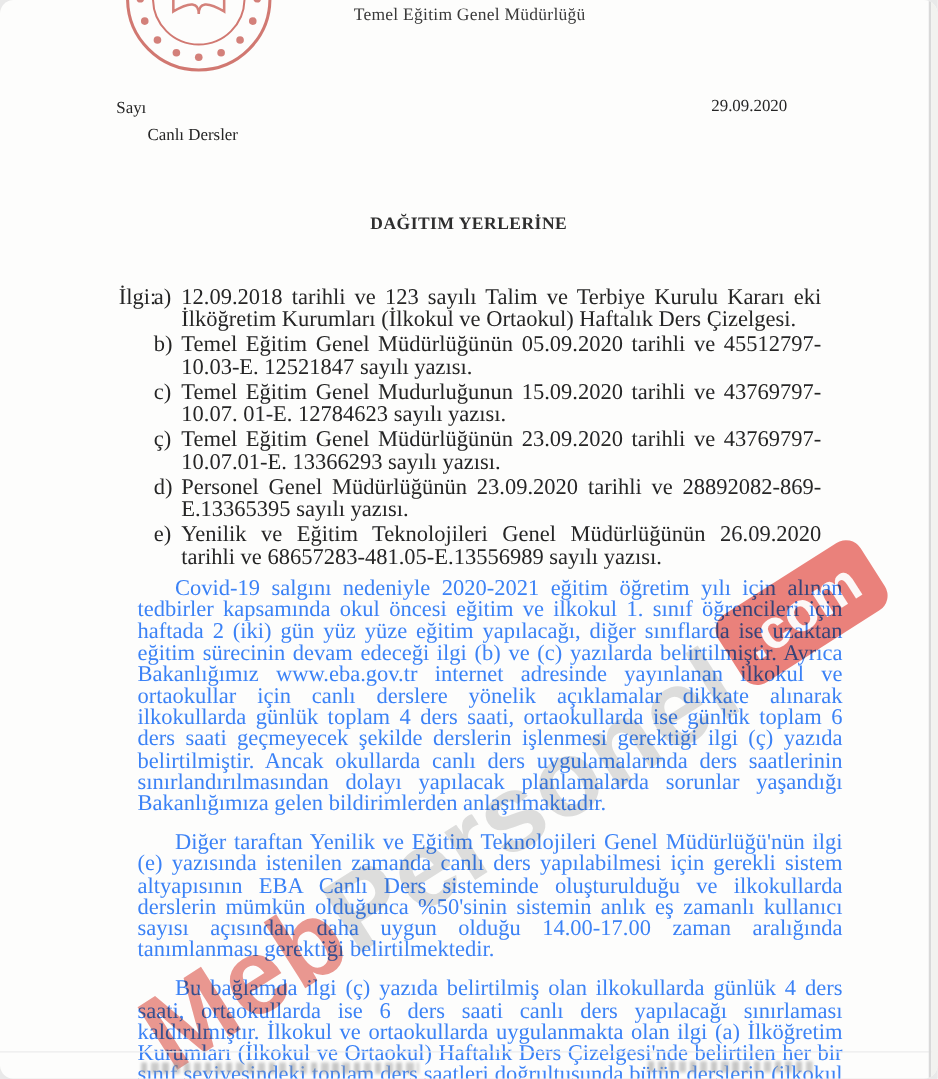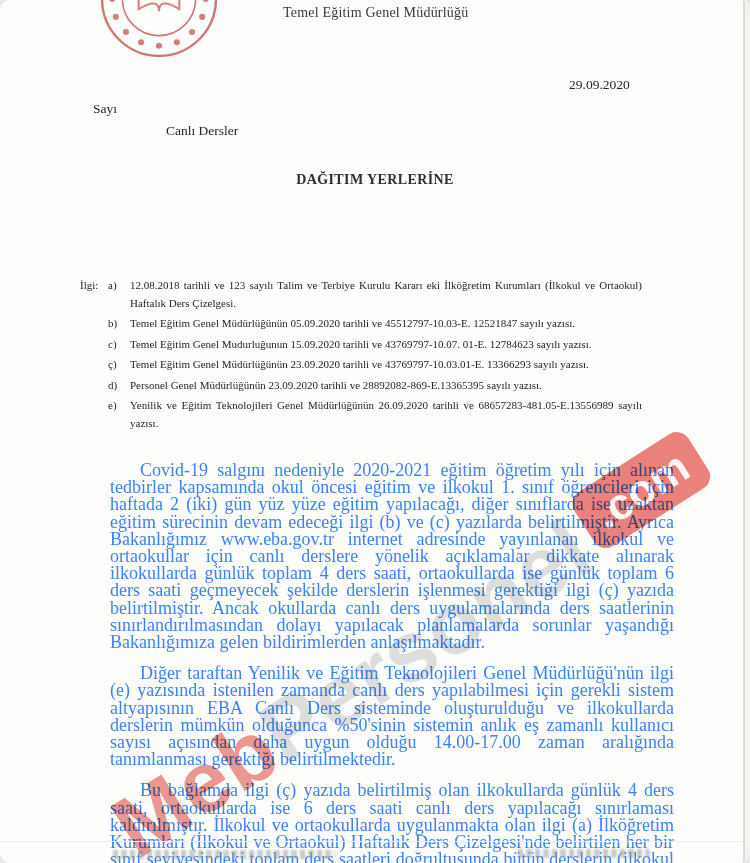--- a/index.html
+++ b/index.html
@@ -17,29 +17,29 @@
   .footer-rule{position:absolute;left:0;top:841px;width:750px;height:1px;background:#ececec;}
 
   
   .emblem{position:absolute;left:98px;top:-62px;width:122px;height:122px;}
 
   .dept{position:absolute;left:283px;top:5px;font-size:14px;color:#3a3a3a;letter-spacing:.2px;
     filter:blur(.3px);}
 
   .meta{position:absolute;left:93px;top:75px;font-size:13.5px;line-height:22px;filter:blur(.25px);}
   .meta-row{display:flex;}
-  .meta-label{width:42px;margin-top:23px;}
-  .meta-sub{margin-left:73px;line-height:22px;}
+  .meta-label{width:42px;}
+  .meta-sub{margin-left:25px;line-height:22px;}
   .docdate{position:absolute;left:569px;top:77px;font-size:13.5px;filter:blur(.25px);}
 
   .recipient{position:absolute;left:0;top:172px;width:750px;text-align:center;
     font-weight:bold;font-size:14px;letter-spacing:.4px;color:#2e2e2e;filter:blur(.3px);font-family:Liberation Serif, serif;}
 
-  .refs{position:absolute;left:80px;top:229px;width:562px;font-size:11px;line-height:17.5px;
-    filter:blur(.28px);margin-top:48px;}
+  .refs{position:absolute;left:95px;top:229px;width:562px;font-size:18px;line-height:17.5px;
+    filter:blur(.28px);}
   .ref-row{display:flex;margin-bottom:3px;}
   .ref-gutter{width:28px;flex:none;}
   .ref-marker{width:22px;flex:none;}
   .ref-text{flex:1;text-align:justify;}
 
   .bodytext{position:absolute;left:93px;top:462px;width:564px;font-size:18px;line-height:17.2px;
     color:#3b82f6;filter:blur(.28px);margin-left:17px;}
   .bodytext p{margin:0 0 14px 0;text-indent:30px;text-align:justify;}
 
   
@@ -109,36 +109,36 @@
     <div class="meta-sub">Canlı Dersler</div>
   </div>
   <div class="docdate">29.09.2020</div>
 
   <div class="recipient">DAĞITIM YERLERİNE</div>
 
   <div class="refs">
     <div class="ref-row">
       <span class="ref-gutter">İlgi:</span>
       <span class="ref-marker">a)</span>
-      <span class="ref-text">12.08.2018 tarihli ve 123 sayılı Talim ve Terbiye Kurulu Kararı eki İlköğretim Kurumları (İlkokul ve Ortaokul) Haftalık Ders Çizelgesi.</span>
+      <span class="ref-text">12.09.2018 tarihli ve 123 sayılı Talim ve Terbiye Kurulu Kararı eki İlköğretim Kurumları (İlkokul ve Ortaokul) Haftalık Ders Çizelgesi.</span>
     </div>
     <div class="ref-row">
       <span class="ref-gutter"></span>
       <span class="ref-marker">b)</span>
       <span class="ref-text">Temel Eğitim Genel Müdürlüğünün 05.09.2020 tarihli ve 45512797-10.03-E. 12521847 sayılı yazısı.</span>
     </div>
     <div class="ref-row">
       <span class="ref-gutter"></span>
       <span class="ref-marker">c)</span>
       <span class="ref-text">Temel Eğitim Genel Mudurluğunun 15.09.2020 tarihli ve 43769797-10.07. 01-E. 12784623 sayılı yazısı.</span>
     </div>
     <div class="ref-row">
       <span class="ref-gutter"></span>
       <span class="ref-marker">ç)</span>
-      <span class="ref-text">Temel Eğitim Genel Müdürlüğünün 23.09.2020 tarihli ve 43769797-10.03.01-E. 13366293 sayılı yazısı.</span>
+      <span class="ref-text">Temel Eğitim Genel Müdürlüğünün 23.09.2020 tarihli ve 43769797-10.07.01-E. 13366293 sayılı yazısı.</span>
     </div>
     <div class="ref-row">
       <span class="ref-gutter"></span>
       <span class="ref-marker">d)</span>
       <span class="ref-text">Personel Genel Müdürlüğünün 23.09.2020 tarihli ve 28892082-869-E.13365395 sayılı yazısı.</span>
     </div>
     <div class="ref-row">
       <span class="ref-gutter"></span>
       <span class="ref-marker">e)</span>
       <span class="ref-text">Yenilik ve Eğitim Teknolojileri Genel Müdürlüğünün 26.09.2020 tarihli ve 68657283-481.05-E.13556989 sayılı yazısı.</span>

